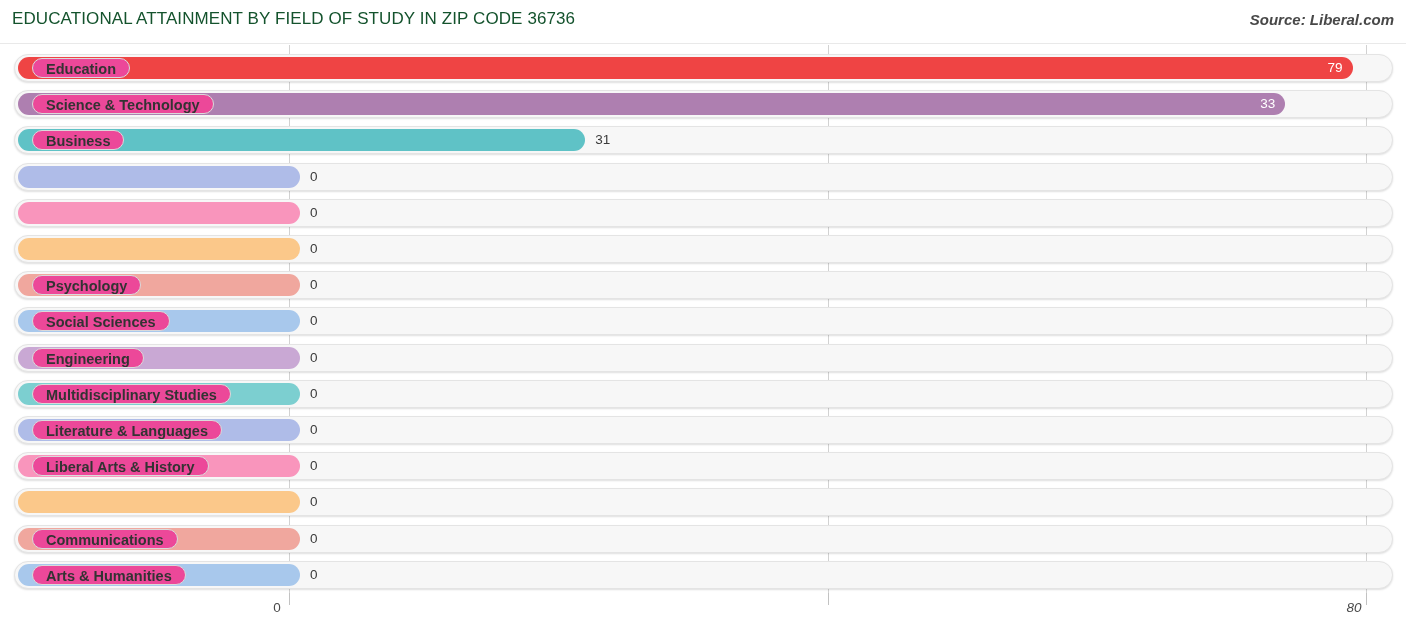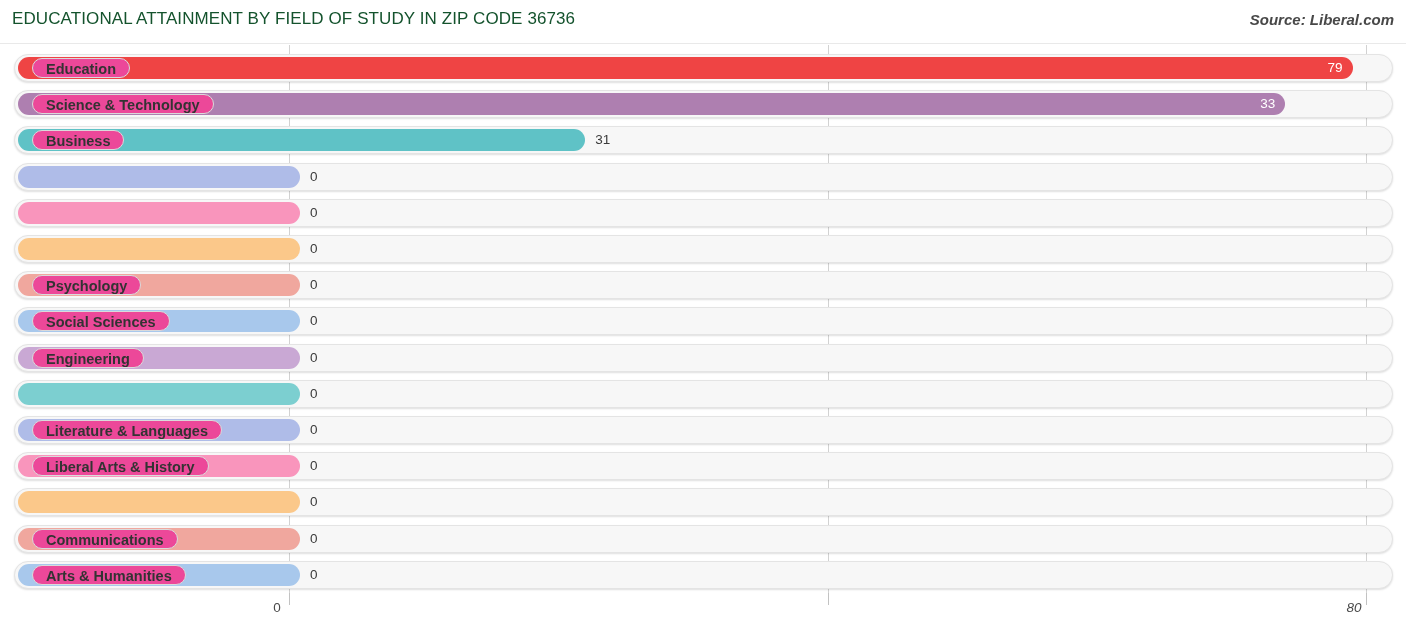--- a/index.html
+++ b/index.html
@@ -221,20 +221,21 @@
       <div class="row" style="top: 298.6px;">
         <div class="track"></div>
         <div class="bar" style="width: 282px; background: rgb(201, 168, 212);"></div>
         <span class="bar-value-out" style="left: 296px;">0</span>
         <div class="label-pill">Engineering</div>
       </div>
       <div class="row" style="top: 334.8px;">
         <div class="track"></div>
         <div class="bar" style="width: 282px; background: rgb(124, 207, 208);"></div>
         <span class="bar-value-out" style="left: 296px;">0</span>
+        <div class="label-pill">Multidisciplinary Studies</div>
       </div>
       <div class="row" style="top: 371px;">
         <div class="track"></div>
         <div class="bar" style="width: 282px; background: rgb(175, 188, 232);"></div>
         <span class="bar-value-out" style="left: 296px;">0</span>
         <div class="label-pill">Literature &amp; Languages</div>
       </div>
       <div class="row" style="top: 407.2px;">
         <div class="track"></div>
         <div class="bar" style="width: 282px; background: rgb(249, 149, 188);"></div>

